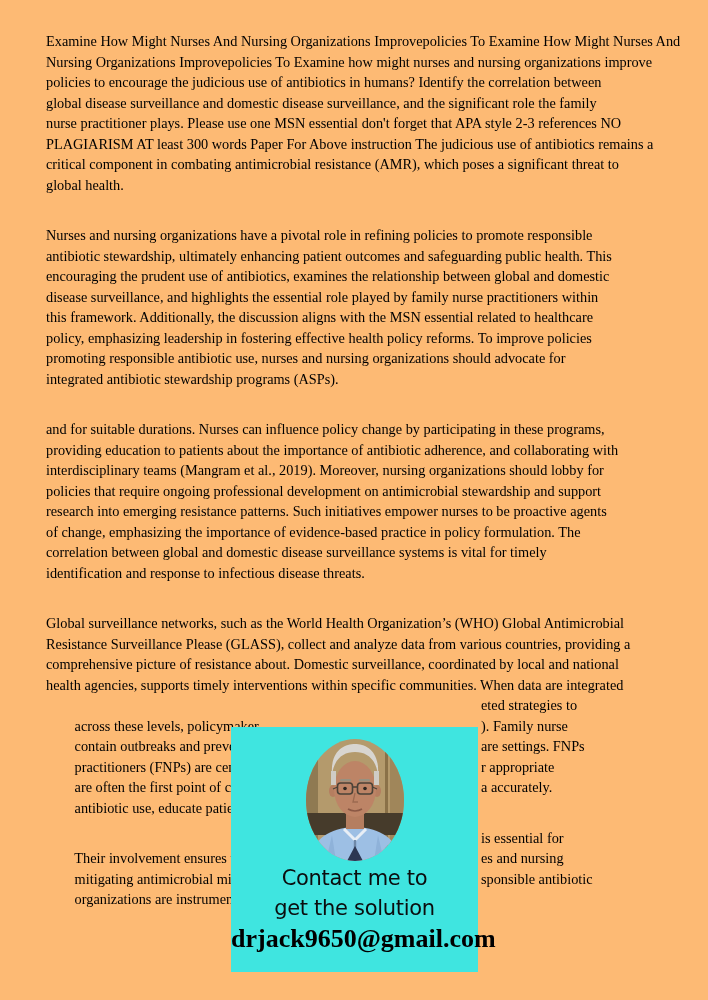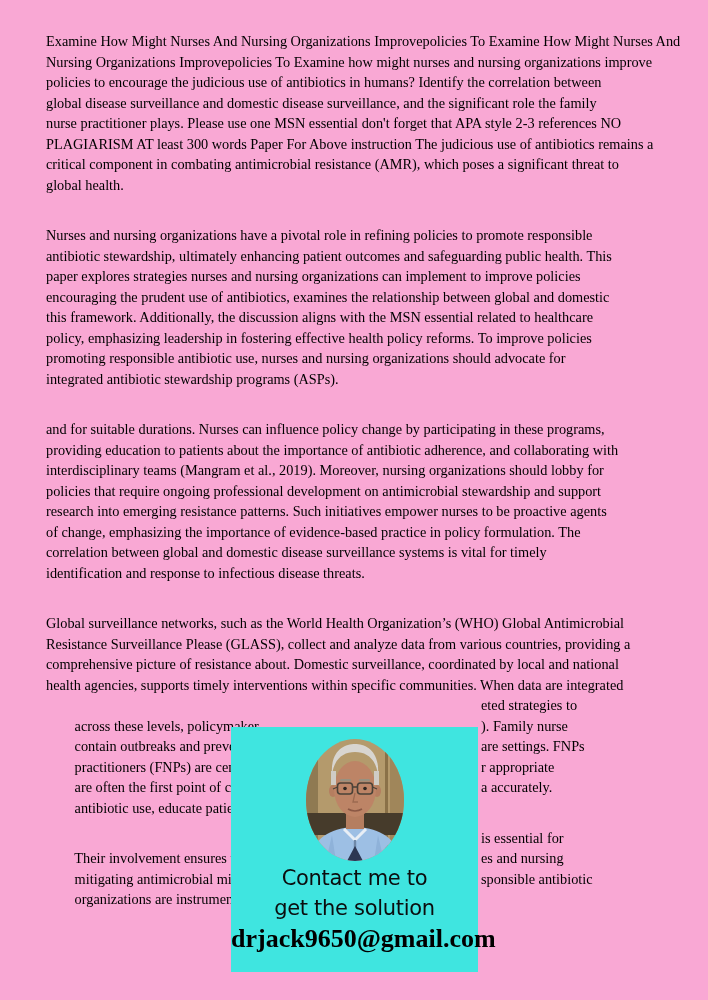--- a/index.html
+++ b/index.html
@@ -1,17 +1,17 @@
 <!DOCTYPE html>
 <html><head>
 <meta charset="utf-8">
 <style>
   html,body { margin:0; padding:0; background:#ffffff; }
   .page {
-    position:relative; width:708px; height:1000px; background:#f9a8d4;
+    position:relative; width:708px; height:1000px; background:#fdba74;
     font-family:"Liberation Serif", serif; color:#000000; overflow:hidden;
   }
   .textblock { position:absolute; left:46px; top:31px; width:616px; }
   .para { margin:0 0 30px 0; }
   .ln {
     position:relative; white-space:pre; font-size:14.3px;
     line-height:20.5px; height:20.5px;
   }
   .rf { position:absolute; left:435px; top:0; }
   .overlay {
@@ -47,22 +47,22 @@
       <div class="ln">global disease surveillance and domestic disease surveillance, and the significant role the family</div>
       <div class="ln">nurse practitioner plays. Please use one MSN essential don't forget that APA style 2-3 references NO</div>
       <div class="ln">PLAGIARISM AT least 300 words Paper For Above instruction The judicious use of antibiotics remains a</div>
       <div class="ln">critical component in combating antimicrobial resistance (AMR), which poses a significant threat to</div>
       <div class="ln">global health.</div>
     </div>
 
     <div class="para">
       <div class="ln">Nurses and nursing organizations have a pivotal role in refining policies to promote responsible</div>
       <div class="ln">antibiotic stewardship, ultimately enhancing patient outcomes and safeguarding public health. This</div>
-      <div class="ln">paper explores strategies nurses and nursing organizations can implement to improve policies</div>
       <div class="ln">encouraging the prudent use of antibiotics, examines the relationship between global and domestic</div>
+      <div class="ln">disease surveillance, and highlights the essential role played by family nurse practitioners within</div>
       <div class="ln">this framework. Additionally, the discussion aligns with the MSN essential related to healthcare</div>
       <div class="ln">policy, emphasizing leadership in fostering effective health policy reforms. To improve policies</div>
       <div class="ln">promoting responsible antibiotic use, nurses and nursing organizations should advocate for</div>
       <div class="ln">integrated antibiotic stewardship programs (ASPs).</div>
     </div>
 
     <div class="para">
       <div class="ln">and for suitable durations. Nurses can influence policy change by participating in these programs,</div>
       <div class="ln">providing education to patients about the importance of antibiotic adherence, and collaborating with</div>
       <div class="ln">interdisciplinary teams (Mangram et al., 2019). Moreover, nursing organizations should lobby for</div>

